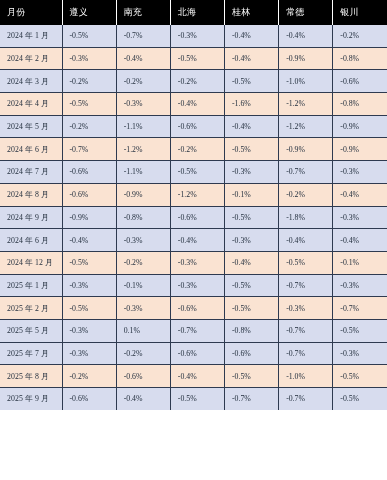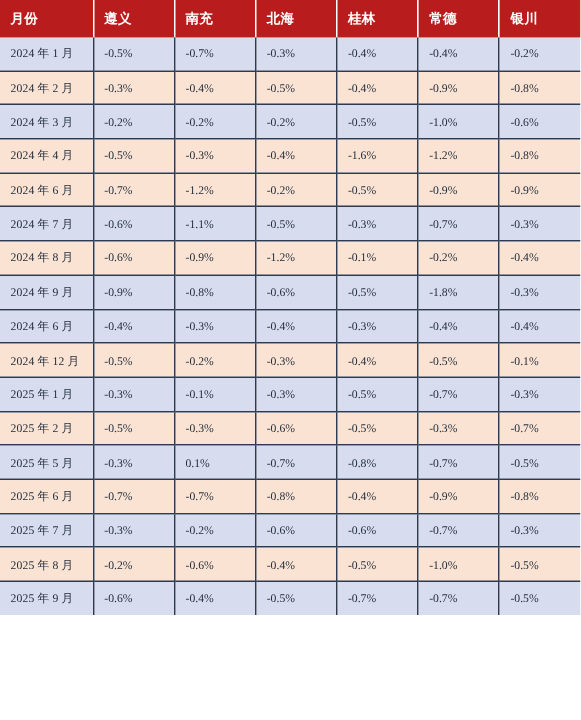--- a/index.html
+++ b/index.html
@@ -15,23 +15,23 @@
   }
   #price-table {
     width: 387px;
     border-collapse: collapse;
     table-layout: fixed;
   }
   #price-table col.c-month { width: 62px; }
   #price-table col.c-data  { width: 54.16px; }
 
   #price-table thead th {
-    background: #b91c1c;
+    background: #000000;
     color: #ffffff;
-    font-weight: bold;
+    font-weight: normal;
     font-size: 9px;
     text-align: left;
     padding: 6px 0 6px 7px;
     border-right: 1px solid #ffffff;
     white-space: nowrap;
     letter-spacing: 0.2px;
   }
   #price-table thead th:last-child { border-right: none; }
 
   #price-table tbody td {
@@ -108,20 +108,29 @@
       </tr>
       <tr class="even">
         <td class="month-cell">2024 年 4 月</td>
         <td>-0.5%</td>
         <td>-0.3%</td>
         <td>-0.4%</td>
         <td>-1.6%</td>
         <td>-1.2%</td>
         <td>-0.8%</td>
       </tr>
+      <tr class="odd">
+        <td class="month-cell">2024 年 5 月</td>
+        <td>-0.2%</td>
+        <td>-1.1%</td>
+        <td>-0.6%</td>
+        <td>-0.4%</td>
+        <td>-1.2%</td>
+        <td>-0.9%</td>
+      </tr>
       <tr class="even">
         <td class="month-cell">2024 年 6 月</td>
         <td>-0.7%</td>
         <td>-1.2%</td>
         <td>-0.2%</td>
         <td>-0.5%</td>
         <td>-0.9%</td>
         <td>-0.9%</td>
       </tr>
       <tr class="odd">
@@ -188,29 +197,20 @@
         <td>-0.7%</td>
       </tr>
       <tr class="odd">
         <td class="month-cell">2025 年 5 月</td>
         <td>-0.3%</td>
         <td>0.1%</td>
         <td>-0.7%</td>
         <td>-0.8%</td>
         <td>-0.7%</td>
         <td>-0.5%</td>
-      </tr>
-      <tr class="even">
-        <td class="month-cell">2025 年 6 月</td>
-        <td>-0.7%</td>
-        <td>-0.7%</td>
-        <td>-0.8%</td>
-        <td>-0.4%</td>
-        <td>-0.9%</td>
-        <td>-0.8%</td>
       </tr>
       <tr class="odd">
         <td class="month-cell">2025 年 7 月</td>
         <td>-0.3%</td>
         <td>-0.2%</td>
         <td>-0.6%</td>
         <td>-0.6%</td>
         <td>-0.7%</td>
         <td>-0.3%</td>
       </tr>

